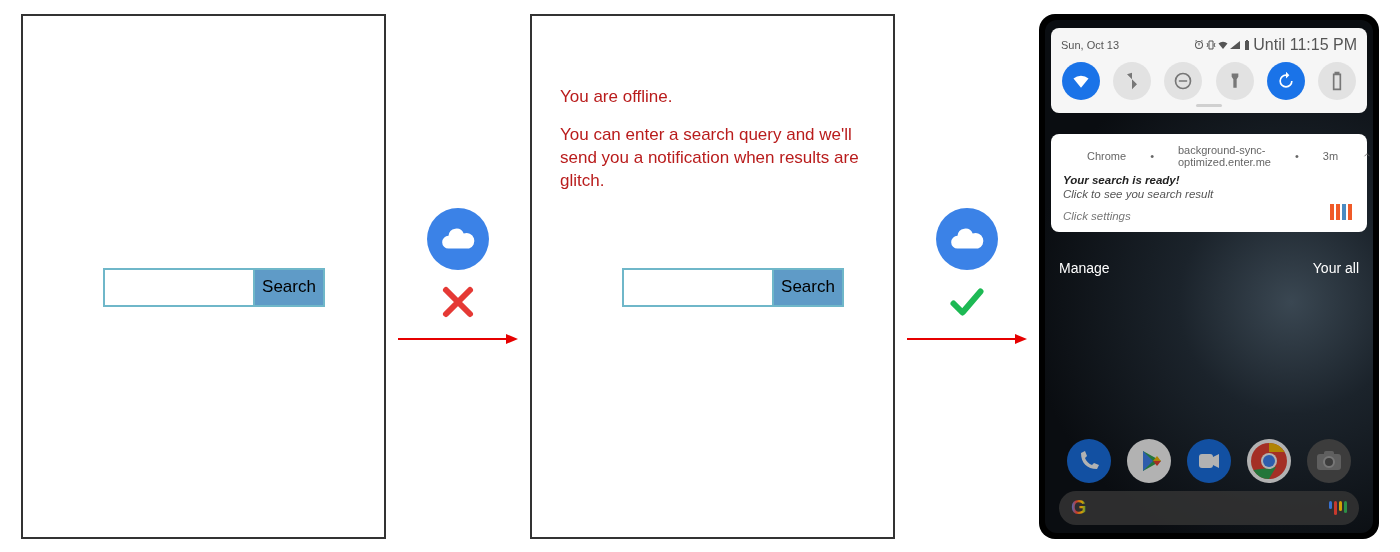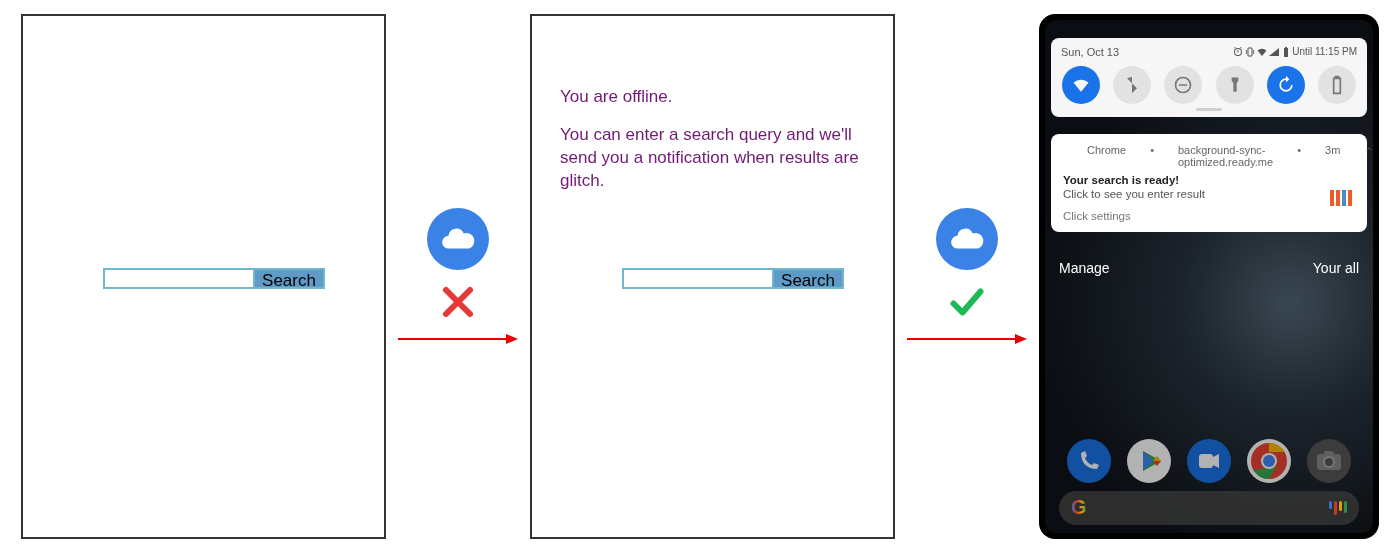--- a/index.html
+++ b/index.html
@@ -24,21 +24,21 @@
     height: 525px;
     border: 2px solid #333;
     background: #fff;
     position: relative;
   }
   .search-group {
     position: absolute;
     top: 252px;
     display: flex;
     border: 2px solid #6fb7c9;
-    height: 21px;
+    height: 39px;
   }
   .search-group.a { left: 80px; }
   .search-group.b { left: 90px; }
   .search-input {
     width: 148px;
     border: none;
     outline: none;
     padding: 4px 6px;
     font-size: 16px;
     background: #fff;
@@ -52,21 +52,21 @@
     color: #000;
     cursor: pointer;
   }
   .offline-text {
     position: absolute;
     left: 28px;
     top: 70px;
     width: 320px;
     font-size: 17px;
     line-height: 1.35;
-    color: #701a75;
+    color: #b91c1c;
   }
   .offline-text p { margin: 0 0 16px 0; }
 
   
   .connector {
     width: 124px;
     height: 525px;
     position: relative;
     display: flex;
     flex-direction: column;
@@ -111,40 +111,40 @@
   .phone-inner {
     width: 100%;
     height: 100%;
     border-radius: 12px;
     overflow: hidden;
     position: relative;
     background: radial-gradient(circle at 75% 55%, #3a4752 0%, #1b232b 30%, #0a0d11 70%);
   }
   .qs-panel {
     position: absolute;
-    top: 18px; left: 6px; right: 6px;
+    top: 8px; left: 6px; right: 6px;
     background: #f6f6f6;
     border-radius: 8px;
     padding: 8px 10px 6px 10px;
     font-size: 11px;
     color: #444;
   }
   .qs-status {
     display: flex;
     justify-content: space-between;
     align-items: center;
     font-size: 11px;
     color: #555;
     margin-bottom: 8px;
   }
   .qs-icons-right {
     display: flex;
     gap: 0;
     align-items: center;
-    font-size: 10px;
+    font-size: 16px;
   }
   .qs-icons-right svg { width: 12px; height: 12px; fill: #555; }
   .qs-toggles {
     display: flex;
     gap: 12px;
     justify-content: space-around;
     margin-bottom: 4px;
   }
   .toggle {
     width: 38px; height: 38px;
@@ -166,28 +166,28 @@
     position: absolute;
     top: 114px; left: 6px; right: 6px;
     background: #fff;
     border-radius: 8px;
     padding: 10px 12px;
     font-size: 11.5px;
     color: #444;
   }
   .notif-head {
     display: flex;
-    align-items: flex-start;
+    align-items: center;
     gap: 24px;
     color: #666;
     margin-bottom: 6px;
     font-size: 11px;
   }
   .notif-head .chevron { margin-left: auto; }
-  .notif-body { display: flex; align-items: center; gap: 8px; }
+  .notif-body { display: flex; align-items: flex-end; gap: 8px; font-style: italic; }
   .notif-title { font-weight: 600; color: #222; margin-bottom: 2px; }
   .notif-sub { color: #555; margin-bottom: 10px; }
   .notif-action { color: #777; }
   .notif-emblem {
     width: 26px; height: 20px;
     margin-left: auto;
   }
   .notif-emblem svg { width: 100%; height: 100%; }
 
   .manage-row {
@@ -350,33 +350,33 @@
       </div>
 
       <div class="notif-card">
         <div class="notif-head">
           <svg width="12" height="12" viewBox="0 0 24 24">
               <circle cx="12" cy="12" r="10" fill="#888"></circle>
               <circle cx="12" cy="12" r="4" fill="#fff"></circle>
             </svg>
           <span>Chrome</span>
           <span>•</span>
-          <span>background-sync-optimized.ready.me</span>
+          <span>background-sync-optimized.enter.me</span>
           <span>•</span>
           <span>3m</span>
           <span class="chevron">
             <svg width="10" height="10" viewBox="0 0 24 24">
                 <path d="M6 15l6-6 6 6" fill="none" stroke="#666" stroke-width="2"></path>
               </svg>
           </span>
         </div>
         <div class="notif-body">
           <div style="flex:1">
             <div class="notif-title">Your search is ready!</div>
-            <div class="notif-sub">Click to see you enter result</div>
+            <div class="notif-sub">Click to see you search result</div>
             <div class="notif-action">Click settings</div>
           </div>
           <div class="notif-emblem">
             <svg viewBox="0 0 24 20">
                 <rect x="0" y="2" width="4" height="16" fill="#f05a28"></rect>
                 <rect x="6" y="2" width="4" height="16" fill="#f05a28"></rect>
                 <rect x="12" y="2" width="4" height="16" fill="#4a8bc2"></rect>
                 <rect x="18" y="2" width="4" height="16" fill="#f05a28"></rect>
               </svg>
           </div>

